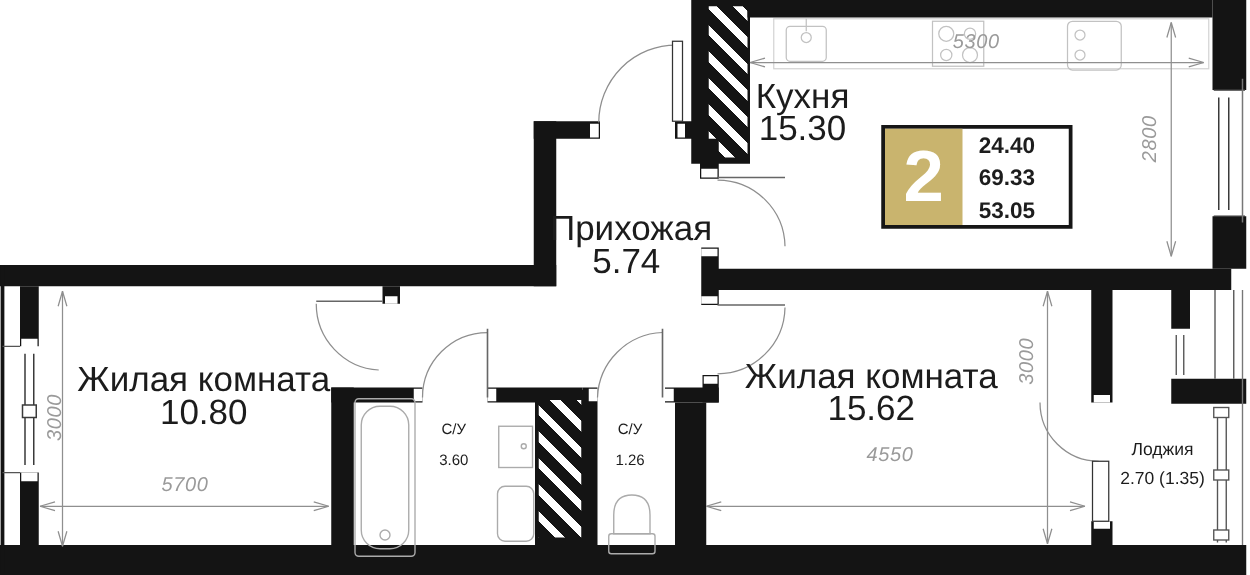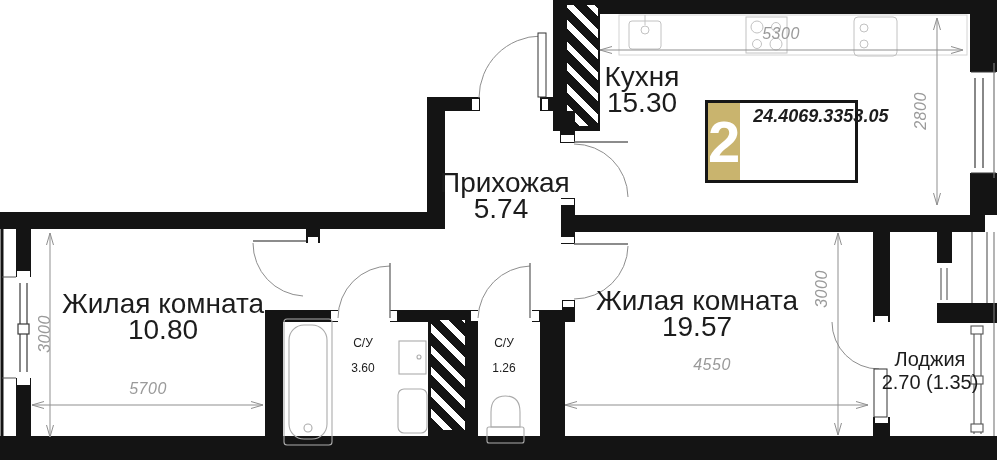--- a/index.html
+++ b/index.html
@@ -6,29 +6,29 @@
   #canvas{position:relative;width:1000px;height:460px;background:#fff;overflow:hidden;
           font-family:"Liberation Sans","DejaVu Sans",sans-serif;}
   .w{position:absolute;background:#141414;}
   .tab{position:absolute;background:#fff;}
   .hatch{position:absolute;background:repeating-linear-gradient(45deg,#141414 0 9px,#ffffff 9px 15px);}
   svg.lines{position:absolute;left:0;top:0;pointer-events:none;}
   .room-label{position:absolute;text-align:center;color:#1c1c1c;font-size:28px;line-height:26px;font-weight:500;}
   .room-label .area{display:block;}
   .room-label .nm{display:block;}
   .room-label.small{font-size:12px;line-height:25px;}
-  .room-label.tiny{font-size:20px;line-height:23px;}
+  .room-label.tiny{font-size:14px;line-height:23px;}
   .dim{position:absolute;color:#9a9a9a;font-size:16px;font-style:italic;text-align:center;width:80px;letter-spacing:.5px;}
   .dim.vert{transform:rotate(-90deg);}
   .badge{position:absolute;left:705px;top:100px;width:147px;height:77px;border:3px solid #161616;
          display:flex;background:#fff;}
   .badge .num{width:62px;background:#c9b46e;color:#fff;display:flex;align-items:center;justify-content:center;
               font-size:58px;font-weight:700;line-height:1;}
-  .badge .vals{flex:1;display:flex;flex-direction:row;justify-content:center;padding-left:13px;
-               font-size:18px;font-weight:700;color:#1d1d1d;line-height:26px;font-style:italic;}
+  .badge .vals{flex:1;display:flex;flex-direction:column;justify-content:center;padding-left:13px;
+               font-size:18px;font-weight:700;color:#1d1d1d;line-height:26px;}
 </style>
 </head>
 <body>
 
 <div id="canvas">
 
   <div class="w" style="left:0;top:212px;width:445px;height:17px;"></div>
   <div class="w" style="left:427px;top:97px;width:18px;height:132px;"></div>
   <div class="w" style="left:427px;top:97px;width:53px;height:14px;"></div>
   <div class="w" style="left:540px;top:97px;width:35px;height:14px;"></div>
@@ -177,21 +177,21 @@
   <div class="room-label" style="left:440px;top:170px;width:122px;">
     <span class="nm">Прихожая</span>
     <span class="area">5.74</span>
   </div>
   <div class="room-label" style="left:53px;top:291px;width:220px;">
     <span class="nm">Жилая комната</span>
     <span class="area">10.80</span>
   </div>
   <div class="room-label" style="left:587px;top:288px;width:220px;">
     <span class="nm">Жилая комната</span>
-    <span class="area">19.57</span>
+    <span class="area">15.62</span>
   </div>
   <div class="room-label small" style="left:315px;top:331px;width:96px;">
     <span class="nm">С/У</span>
     <span class="area">3.60</span>
   </div>
   <div class="room-label small" style="left:456px;top:331px;width:96px;">
     <span class="nm">С/У</span>
     <span class="area">1.26</span>
   </div>
   <div class="room-label tiny" style="left:872px;top:348px;width:116px;">

